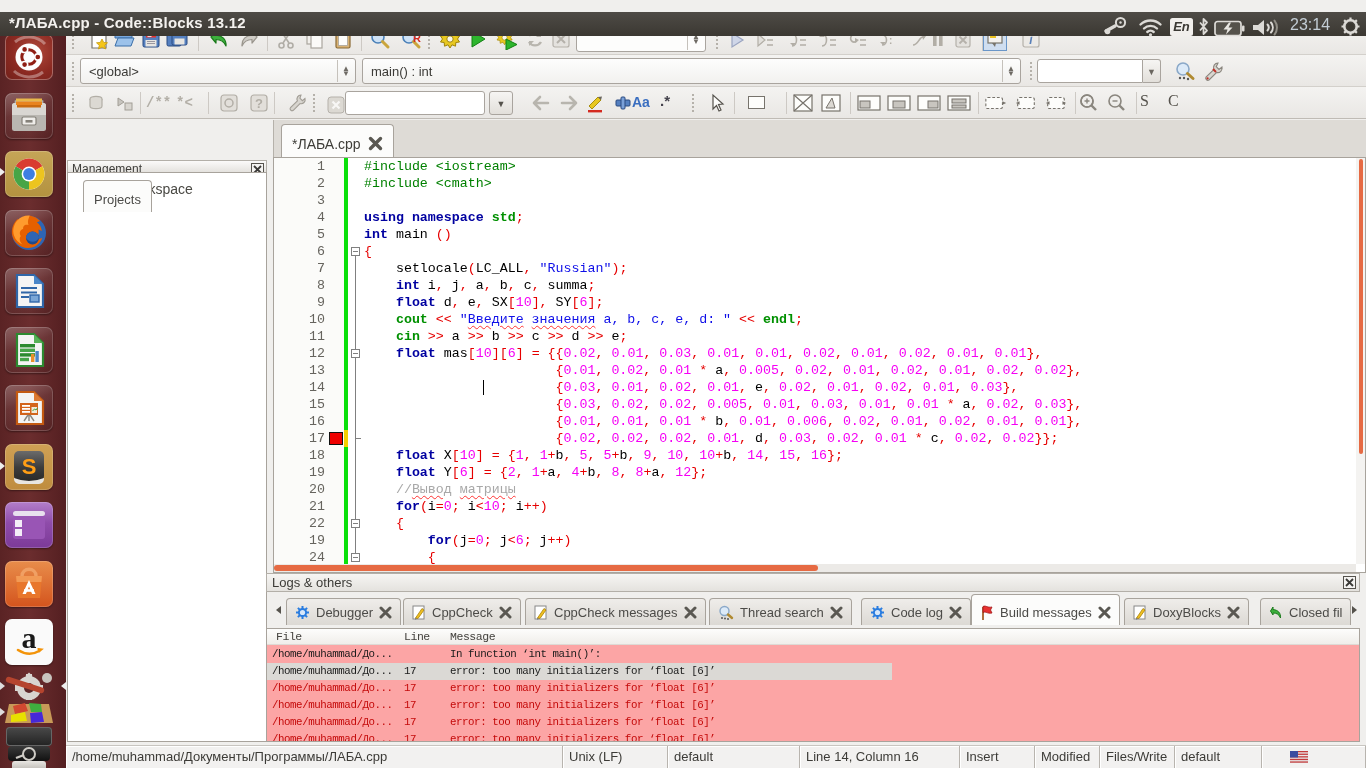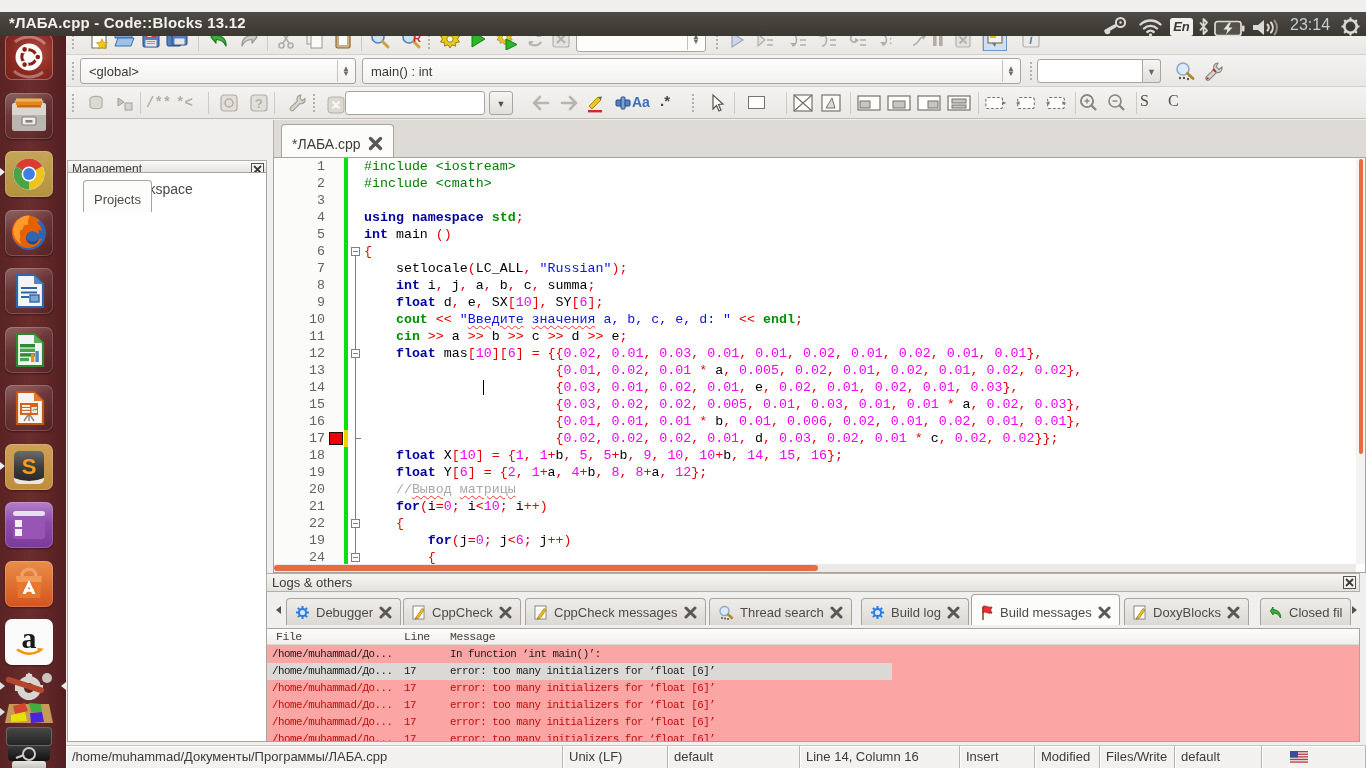--- a/index.html
+++ b/index.html
@@ -874,21 +874,21 @@
           </svg>
         </div>
       <div class="tab ltab" style="left:595px;">
           <svg width="15" height="15" viewBox="0 0 15 15">
             <g stroke="#2a7de0" stroke-width="2">
               <path d="M7.5 1 v13 M1 7.5 h13 M2.9 2.9 l9.2 9.2 M12.1 2.9 l-9.2 9.2"></path>
             </g>
             <circle cx="7.5" cy="7.5" r="4.6" fill="#2a7de0"></circle>
             <circle cx="7.5" cy="7.5" r="2.6" fill="#d8e8fa"></circle>
           </svg>
-          <span>Build log</span>
+          <span>Code log</span>
           <svg width="13" height="13" viewBox="0 0 13 13">
             <path d="M2 2 L11 11 M11 2 L2 11" stroke="#5a5852" stroke-width="3" stroke-linecap="round"></path>
           </svg>
         </div>
       <div class="tab ltab active" style="left:705px;">
           <svg width="14" height="16" viewBox="0 0 14 16">
             <path d="M3 2 L3 15" stroke="#9a4a10" stroke-width="1.6"></path>
             <path d="M3 1.5 C6 0 7 3 12 2 L10.5 5 L12 8 C7 9 6 6 3 7.5 Z" fill="#e83030" stroke="#a01818" stroke-width="0.8"></path>
           </svg>
           <span>Build messages</span>

